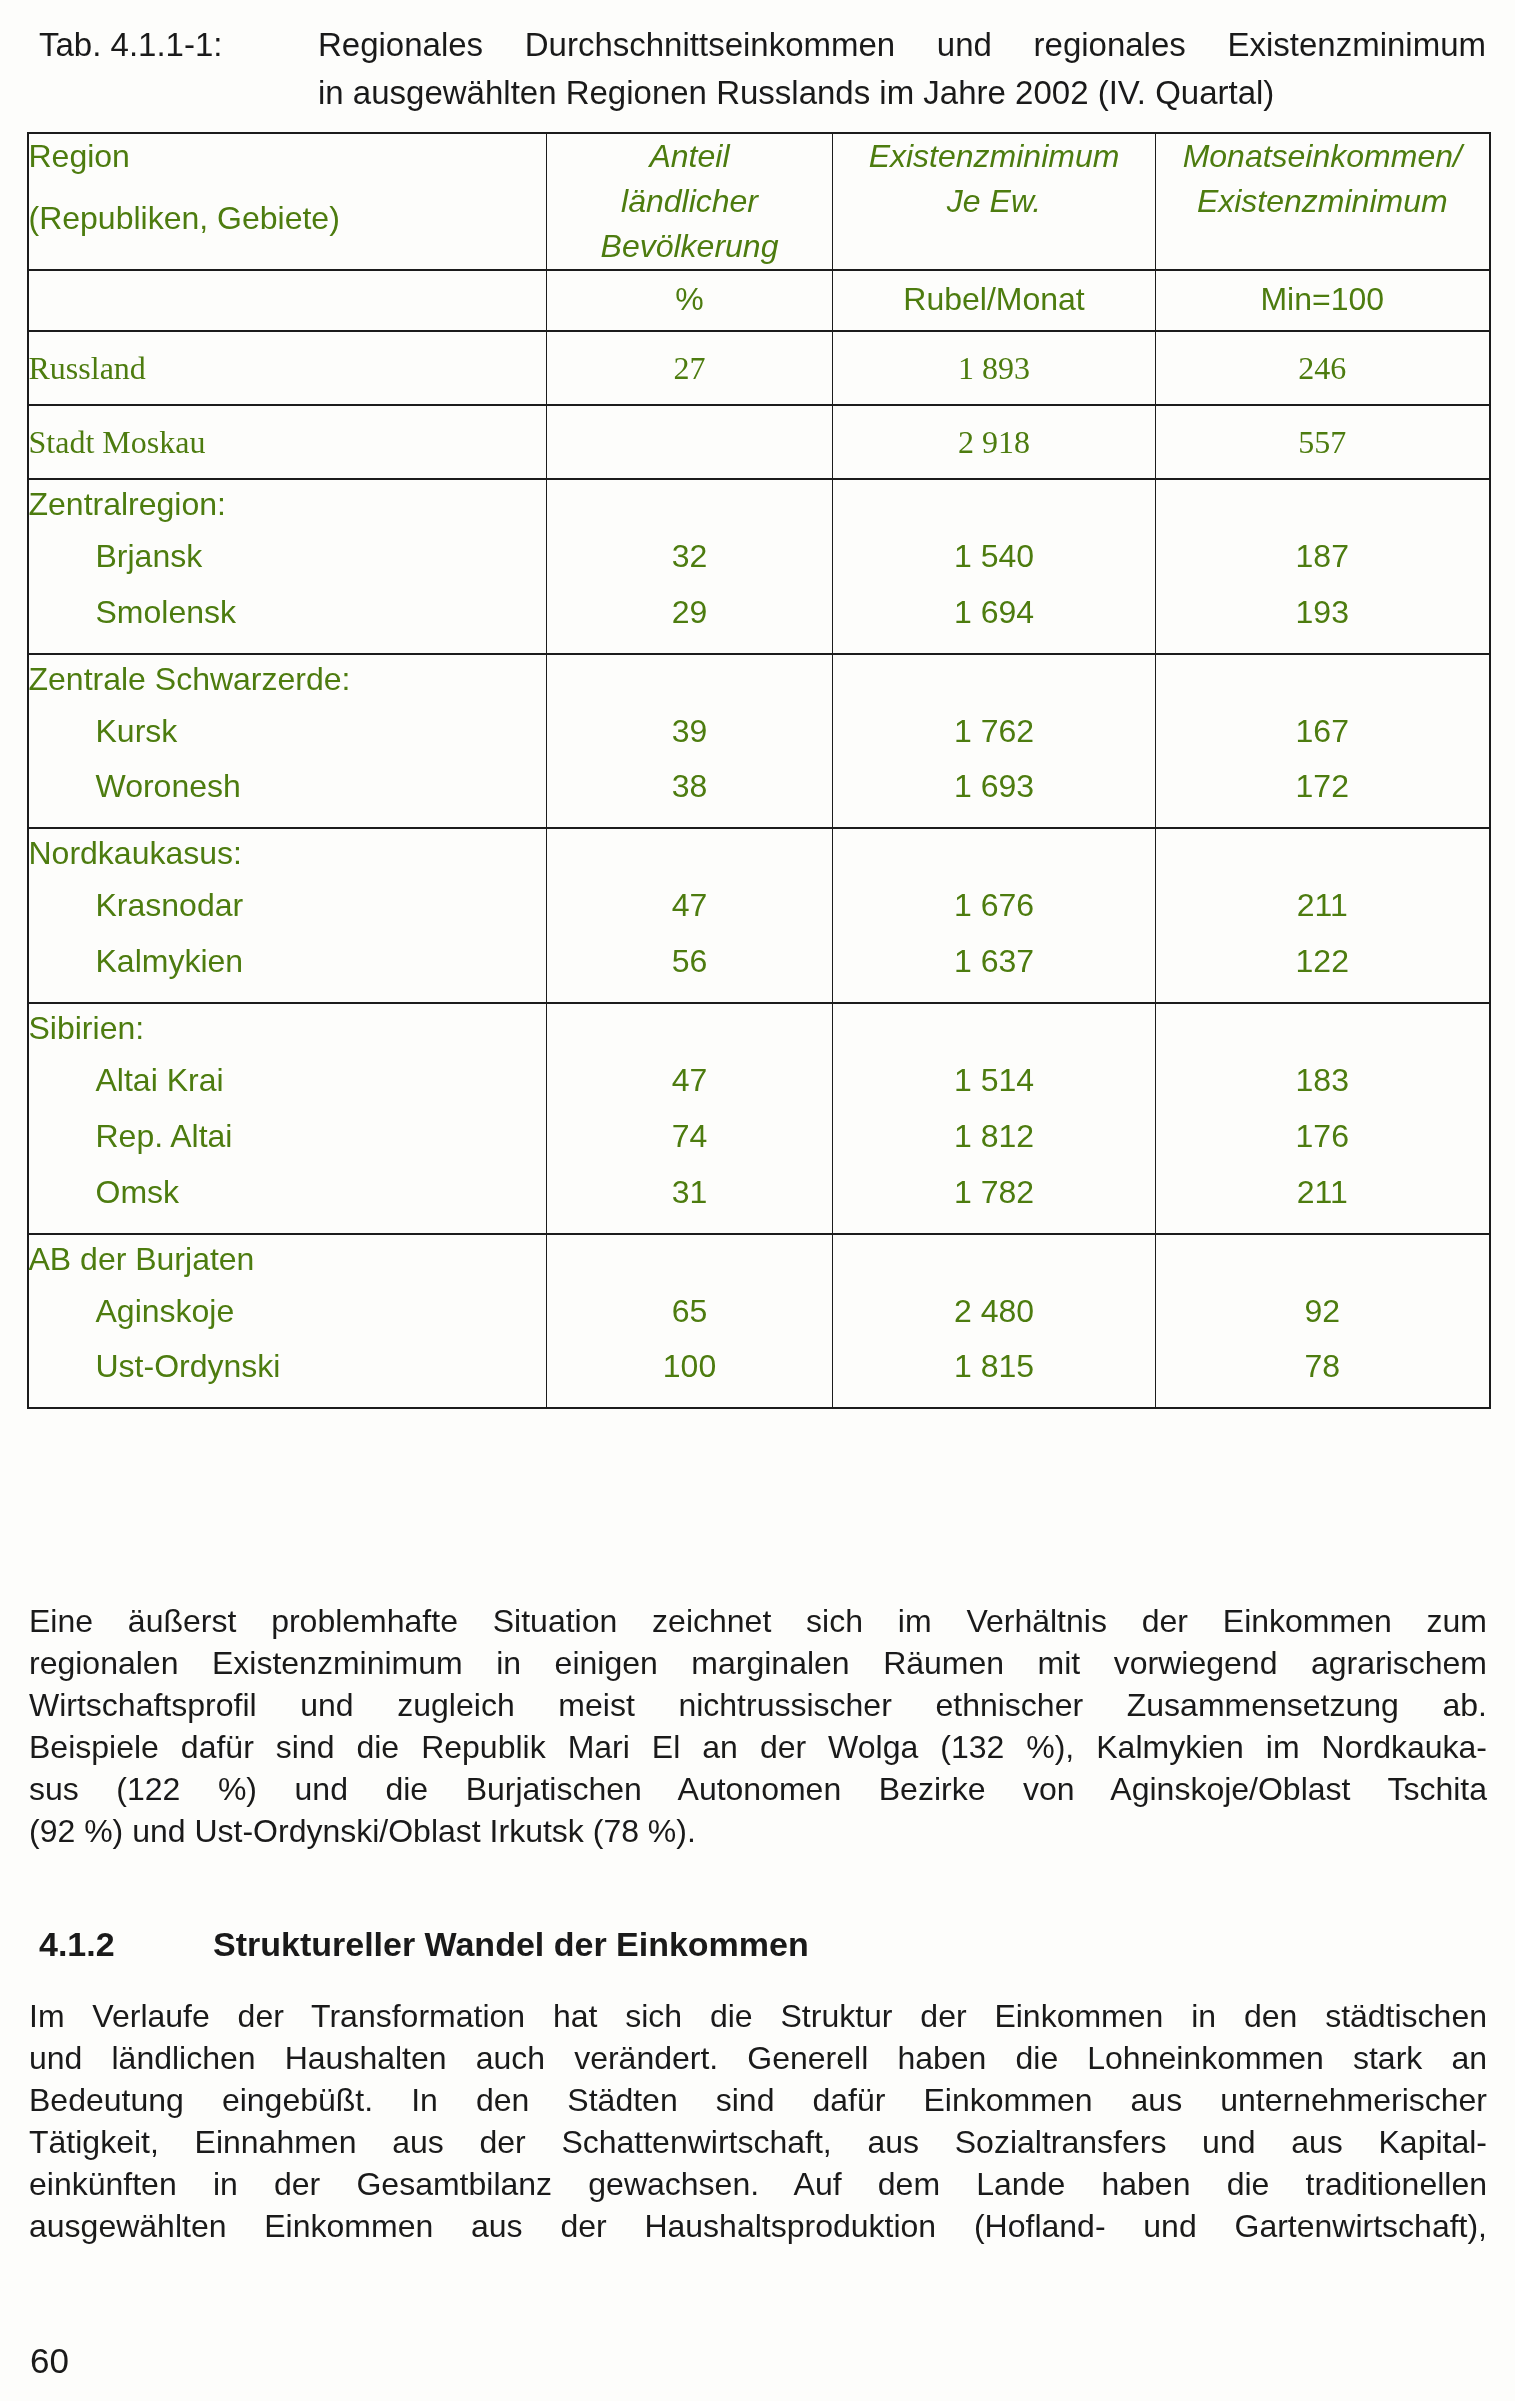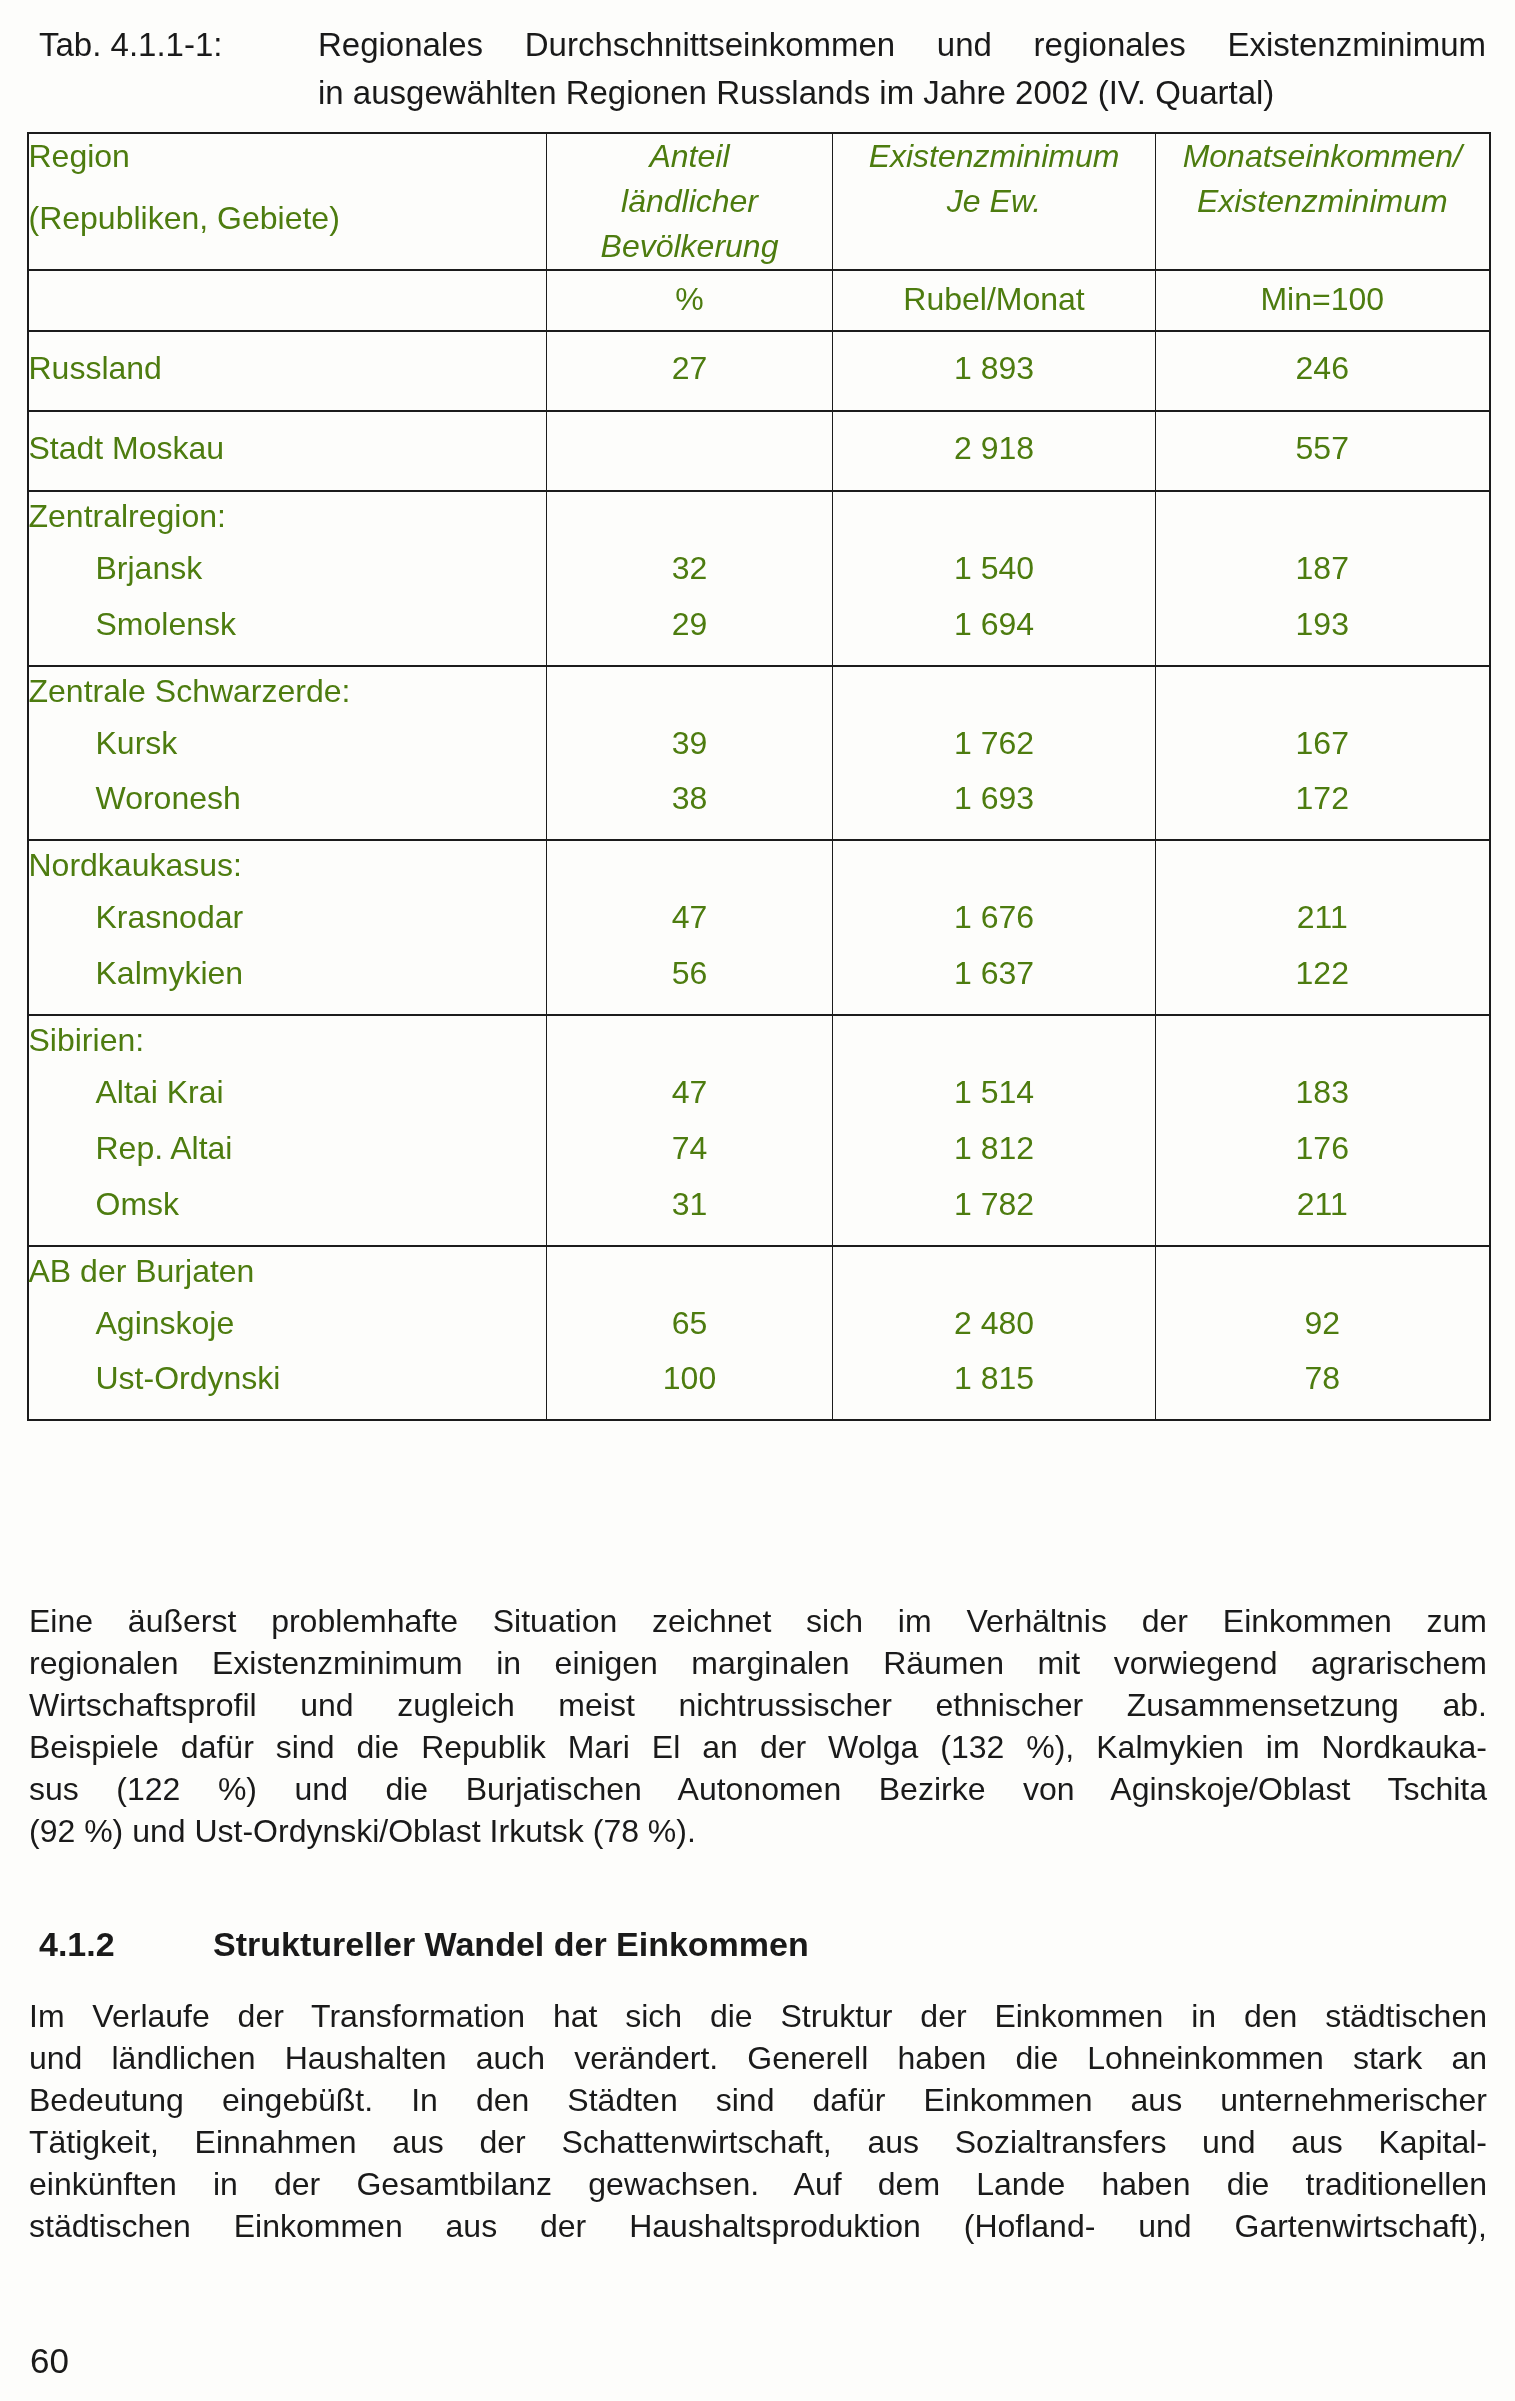--- a/index.html
+++ b/index.html
@@ -49,21 +49,21 @@
 
   tr.units td{
     text-align:center;
     padding-top:12px;padding-bottom:14.4px;
   }
 
   td.label-cell{text-align:left;padding-left:19.7px;}
   td.label-cell.indent{padding-left:67px;}
   td.num-cell{text-align:center;}
 
-  tr.single td{padding-top:19.7px;padding-bottom:25px;}
+  tr.single td{padding-top:19.7px;padding-bottom:19px;font-family:Liberation Serif, serif;}
   tr.group-head td{padding-top:8px;padding-bottom:7.6px;}
   tr.data td{padding-top:11.4px;padding-bottom:11.4px;}
   tr.block-end td{padding-bottom:24px;}
 
   
   .source-note{
     position:absolute;top:1530px;left:29px;width:1458px;
     font-size:28px;line-height:36px;
   }
   .smallcaps{font-variant:small-caps;}
@@ -268,19 +268,19 @@
     <span class="heading-number">4.1.2</span>
     <span>Struktureller Wandel der Einkommen</span>
   </div>
 
   <div class="paragraph para-2">
     <div class="jline">Im Verlaufe der Transformation hat sich die Struktur der Einkommen in den städtischen</div>
     <div class="jline">und ländlichen Haushalten auch verändert. Generell haben die Lohneinkommen stark an</div>
     <div class="jline">Bedeutung eingebüßt. In den Städten sind dafür Einkommen aus unternehmerischer</div>
     <div class="jline">Tätigkeit, Einnahmen aus der Schattenwirtschaft, aus Sozialtransfers und aus Kapital-</div>
     <div class="jline">einkünften in der Gesamtbilanz gewachsen. Auf dem Lande haben die traditionellen</div>
-    <div class="jline">städtischen Einkommen aus der Haushaltsproduktion (Hofland- und Gartenwirtschaft),</div>
+    <div class="jline">ausgewählten Einkommen aus der Haushaltsproduktion (Hofland- und Gartenwirtschaft),</div>
   </div>
 
   <div class="page-number">60</div>
 
 </div>
 
 
 </body></html>

